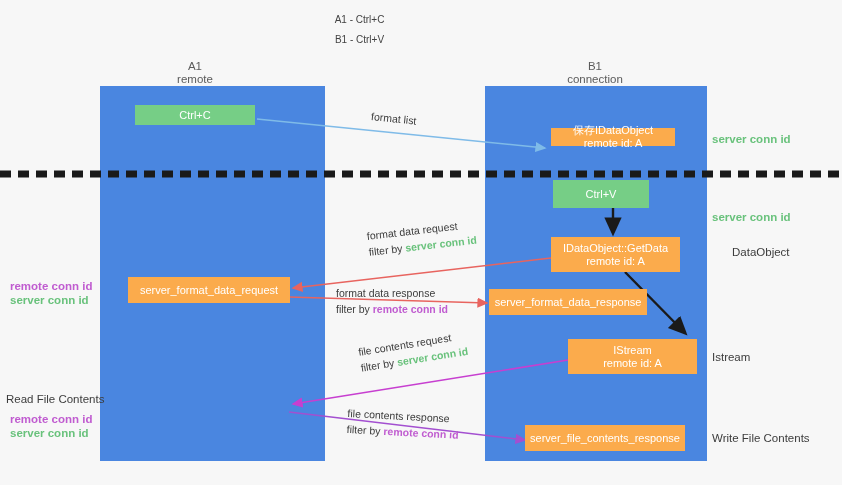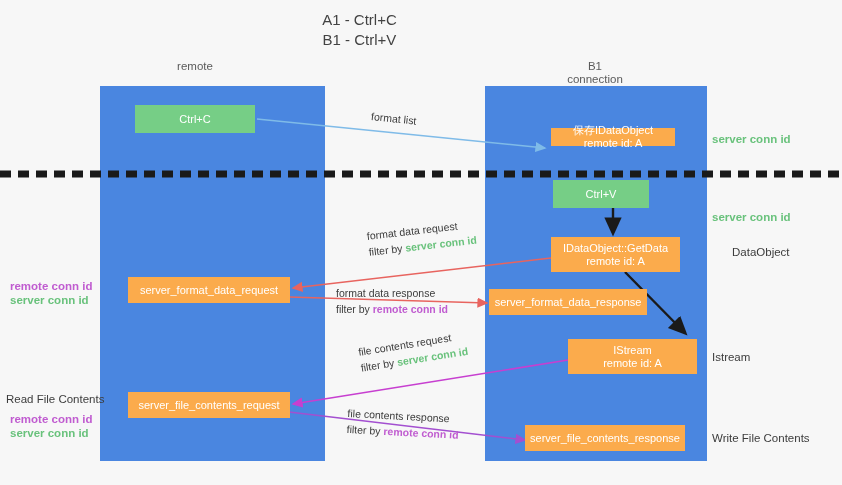--- a/index.html
+++ b/index.html
@@ -21,21 +21,21 @@
     width: 842px; height: 485px;
     background: #f7f7f7;
   }
 
   
   .title {
     position: absolute;
     left: 0; top: 10px;
     width: 719px;
     text-align: center;
-    font-size: 15px;
+    font-size: 10px;
     line-height: 20px;
     color: #434343;
     white-space: pre;
   }
 
   
   .lane-head {
     position: absolute;
     text-align: center;
     font-size: 11.5px;
@@ -111,20 +111,21 @@
 </style>
 </head>
 <body>
 
 <div id="stage">
 
   <div class="title">A1 - Ctrl+C
 B1 - Ctrl+V</div>
 
   <div class="lane-head" style="left:130px; top:60px; width:130px;">
+    <span class="big">A1</span>
     <span class="sub">remote</span>
   </div>
   <div class="lane-head" style="left:530px; top:60px; width:130px;">
     <span class="big">B1</span>
     <span class="sub">connection</span>
   </div>
 
   <div class="lane" style="left:100px; top:86px; width:225px; height:375px;"></div>
   <div class="lane" style="left:485px; top:86px; width:222px; height:375px;"></div>
 
@@ -159,21 +160,21 @@
 
     <path d="M568,360 L293,404" stroke="#c73fd0" stroke-width="1.6" fill="none" marker-end="url(#ah-magenta)"></path>
 
     <path d="M289,412 L525,440" stroke="#a34fd0" stroke-width="1.6" fill="none" marker-end="url(#ah-purple)"></path>
   </svg>
 
   <svg class="divider" viewBox="0 0 842 8" preserveAspectRatio="none">
     <line x1="0" y1="4" x2="842" y2="4" stroke="#1a1a1a" stroke-width="7" stroke-dasharray="11 7"></line>
   </svg>
 
-  <div class="node green" style="left:135px; top:105px; width:120px; height:28px;">
+  <div class="node green" style="left:135px; top:105px; width:120px; height:20px;">
     <span class="l1">Ctrl+C</span>
   </div>
 
   <div class="node orange" style="left:551px; top:128px; width:124px; height:18px;">
     <span class="l1">保存IDataObject</span>
     <span class="l2">remote id: A</span>
   </div>
 
   <div class="node green" style="left:553px; top:180px; width:96px; height:28px;">
     <span class="l1">Ctrl+V</span>
@@ -190,23 +191,20 @@
   </div>
 
   <div class="node orange" style="left:489px; top:289px; width:158px; height:26px;">
     <span class="l1">server_format_data_response</span>
   </div>
 
   <div class="node orange" style="left:128px; top:277px; width:162px; height:26px;">
     <span class="l1">server_format_data_request</span>
   </div>
 
-  <div class="node orange" style="left:128px; top:392px; width:162px; height:26px;">
-    <span class="l1">server_file_contents_request</span>
-  </div>
 
   <div class="node orange" style="left:525px; top:425px; width:160px; height:26px;">
     <span class="l1">server_file_contents_response</span>
   </div>
 
   <div class="edge-label" style="left:372px; top:108px; transform:rotate(6deg);">
     <span class="row">format list</span>
   </div>
 
   <div class="edge-label" style="left:366px; top:228px; transform:rotate(-6.5deg);">

